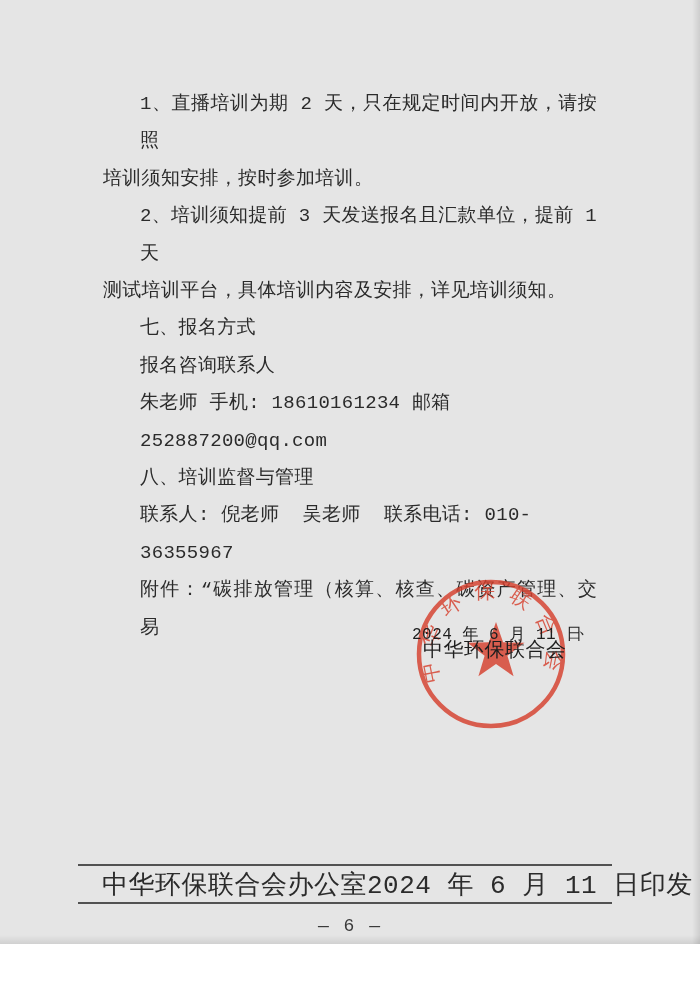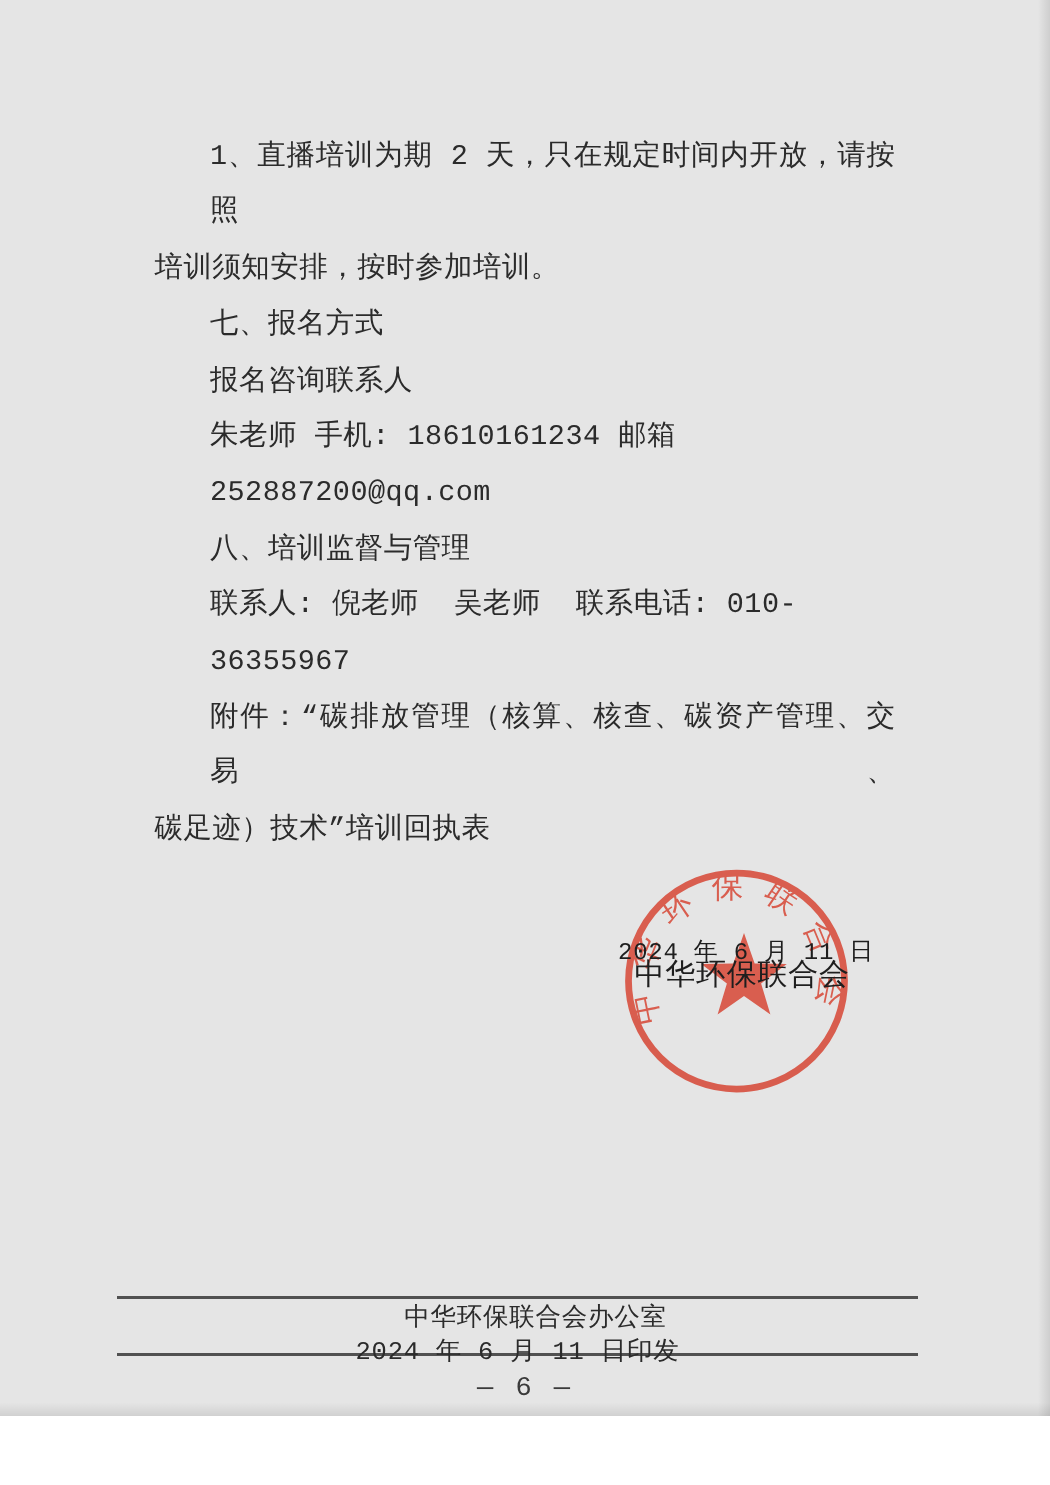--- a/index.html
+++ b/index.html
@@ -50,49 +50,49 @@
     position: absolute; left: 412px; top: 624px;
     font-size: 16px; letter-spacing: 0.5px; color: #1e1e1e;
     white-space: pre;
   }
 
   
   .footer-band {
     position: absolute; left: 78px; top: 864px; width: 534px; height: 40px;
     border-top: 2px solid #515151;
     border-bottom: 2px solid #515151;
-    display: flex; justify-content: space-between; align-items: center;
-    font-size: 17px; letter-spacing: 0.5px;
+    display: flex; justify-content: space-between; align-items: flex-end;
+    font-size: 26px; letter-spacing: 0.5px;
     padding: 0;
     box-sizing: border-box;
-    flex-direction: column;
   }
   .footer-issuer { margin-left: 24px; white-space: pre; }
   .footer-date { white-space: pre; }
   .page-number {
     position: absolute; left: 0; top: 916px; width: 700px;
     text-align: center; font-size: 18px; color: #3a3a3a;
     letter-spacing: 2px;
   }
 </style>
 </head>
 <body>
 
 <div class="page">
 
   <div class="body-text">
     <div class="line indent justify">1、直播培训为期 2 天，只在规定时间内开放，请按照</div>
     <div class="line">培训须知安排，按时参加培训。</div>
+    <div class="line indent justify">2、培训须知提前 3 天发送报名且汇款单位，提前 1 天</div>
+    <div class="line">测试培训平台，具体培训内容及安排，详见培训须知。</div>
     <div class="line indent">七、报名方式</div>
     <div class="line indent">报名咨询联系人</div>
     <div class="line indent">朱老师 手机: 18610161234 邮箱 252887200@qq.com</div>
     <div class="line indent">八、培训监督与管理</div>
     <div class="line indent">联系人: 倪老师  吴老师  联系电话: 010-36355967</div>
     <div class="line indent justify gap">附件：“碳排放管理（核算、核查、碳资产管理、交易、</div>
-    <div class="line">碳足迹）技术”培训回执表</div>
   </div>
 
   <svg class="seal-svg" width="160" height="160" viewBox="0 0 160 160" aria-hidden="true">
     <g opacity="0.82">
       <circle cx="80" cy="80" r="72" fill="none" stroke-width="4.5" stroke="#d6402e"></circle>
       <polygon points="85,48 92.1,68.3 113.5,68.7 96.4,81.7 102.6,102.3 85,90 67.4,102.3 73.6,81.7 56.5,68.7 77.9,68.3" fill="#d6402e"></polygon>
       <path id="sealArc" d="M 34.1,112.1 A 56,56 0 1 1 125.9,112.1" fill="none"></path>
       <text font-size="21" letter-spacing="12" fill="#d6402e">
         <textPath href="#sealArc" startOffset="50%" text-anchor="middle">中华环保联合会</textPath>
       </text>

